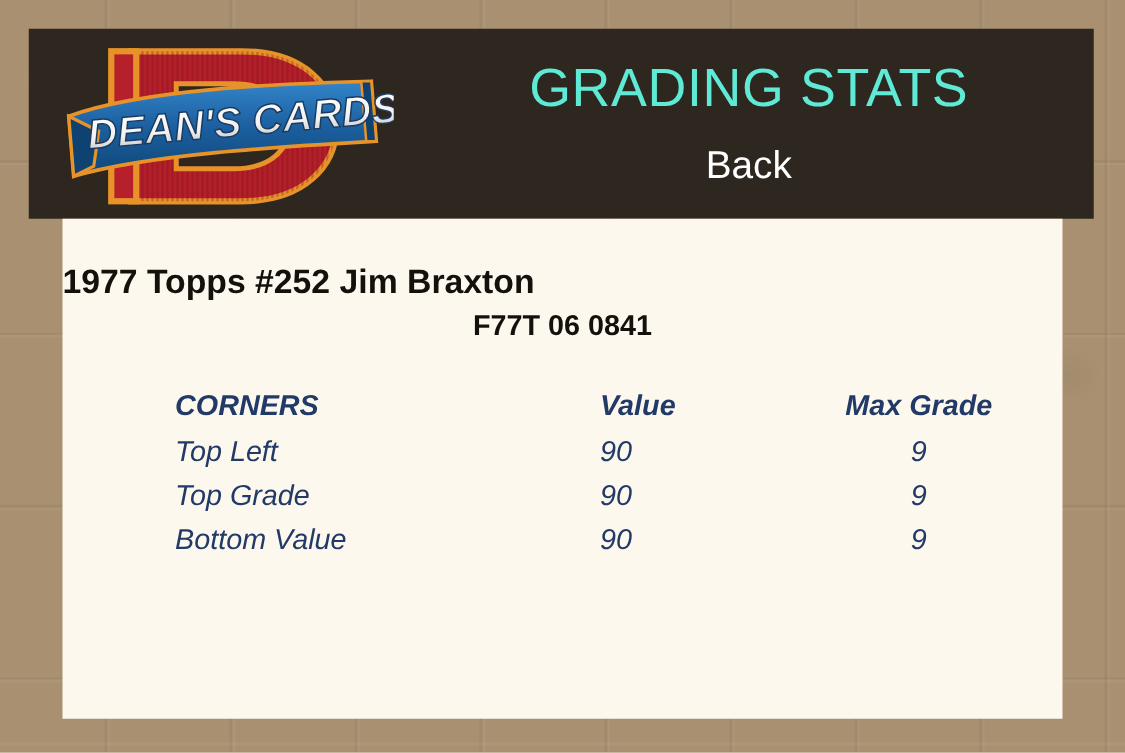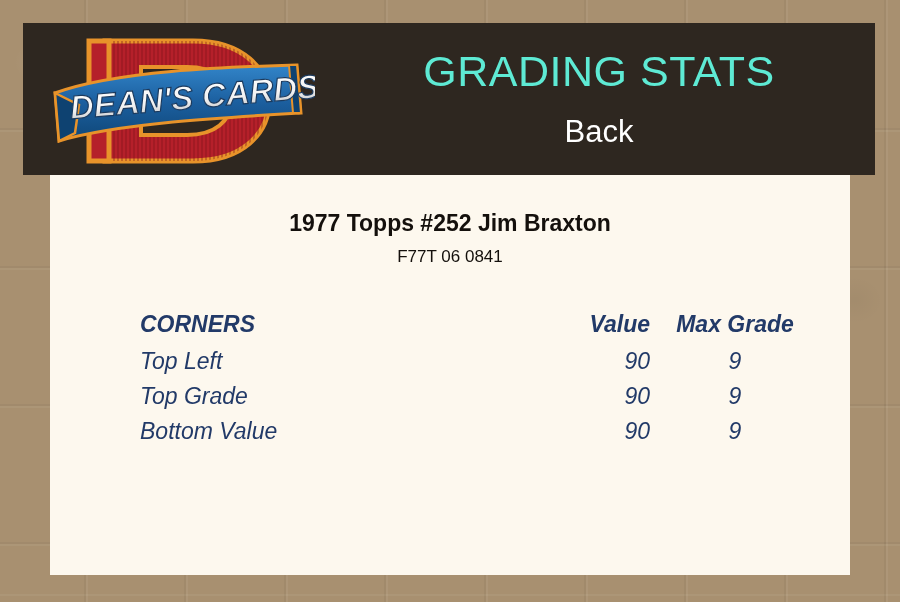--- a/index.html
+++ b/index.html
@@ -102,35 +102,34 @@
     top: 175px;
     width: 800px;
     height: 400px;
     background-color: #fdf8ee;
   }
   #card-title {
     position: absolute;
     top: 35px;
     left: 0;
     width: 100%;
-    text-align: center;
     color: #14100c;
-    font-size: 23px;
+    font-size: 27px;
     font-weight: bold;
     white-space: nowrap;
   }
   #card-serial {
     position: absolute;
     top: 72px;
     left: 0;
     width: 100%;
     text-align: center;
     color: #14100c;
-    font-size: 17px;
-    font-weight: normal;
+    font-size: 23px;
+    font-weight: bold;
     white-space: nowrap;
   }
 
   
   #stats-table {
     position: absolute;
     top: 132px;
     left: 90px;
     width: 680px;
     border-collapse: collapse;
@@ -142,21 +141,21 @@
     padding: 0;
     font-size: 23px;
     line-height: 35px;
     font-weight: normal;
   }
   #stats-table thead th {
     font-weight: bold;
     padding-bottom: 2px;
   }
   .col-label { width: 340px; text-align: left; }
-  .col-value { width: 170px; text-align: right; }
+  .col-value { width: 170px; text-align: left; }
   .col-grade { width: 170px; text-align: center; }
   th.col-label { padding-left: 12px; }
   td.col-label { padding-left: 62px; }
   td.col-value, td.col-grade { }
 </style>
 </head>
 <body>
 
 <div id="page">
 

